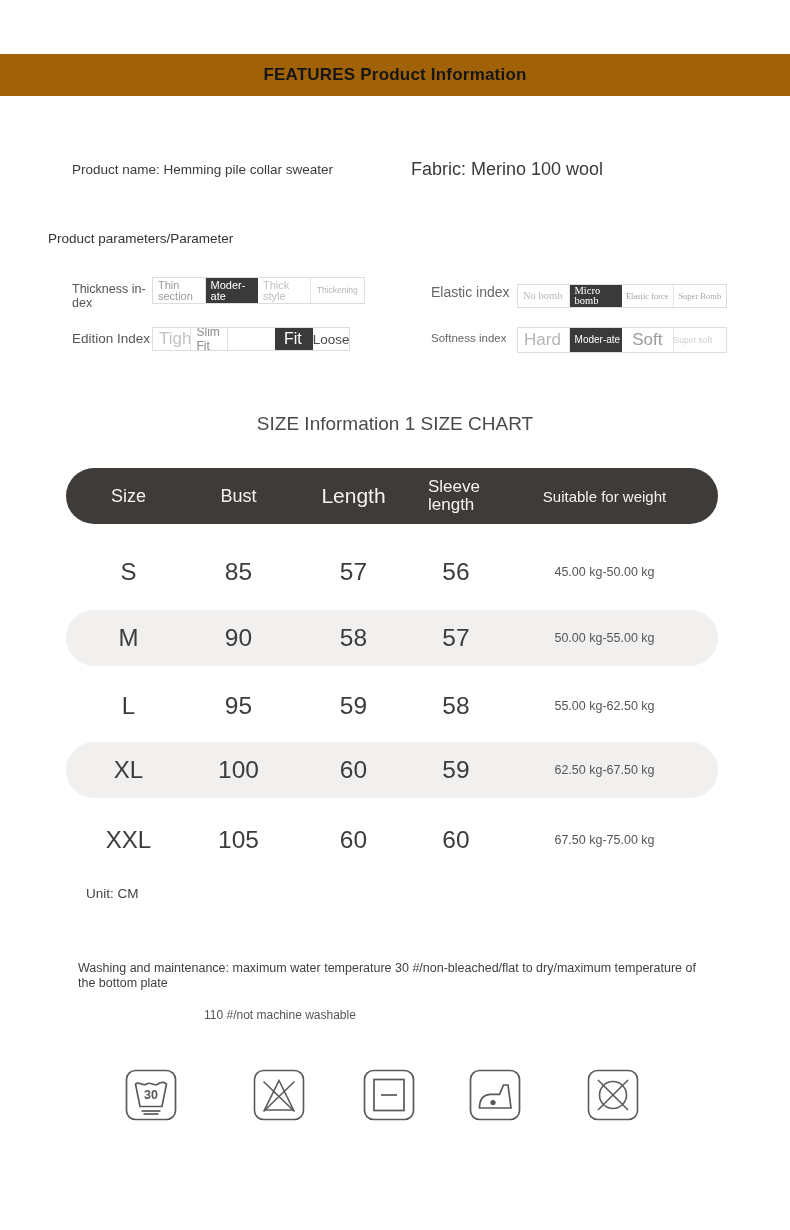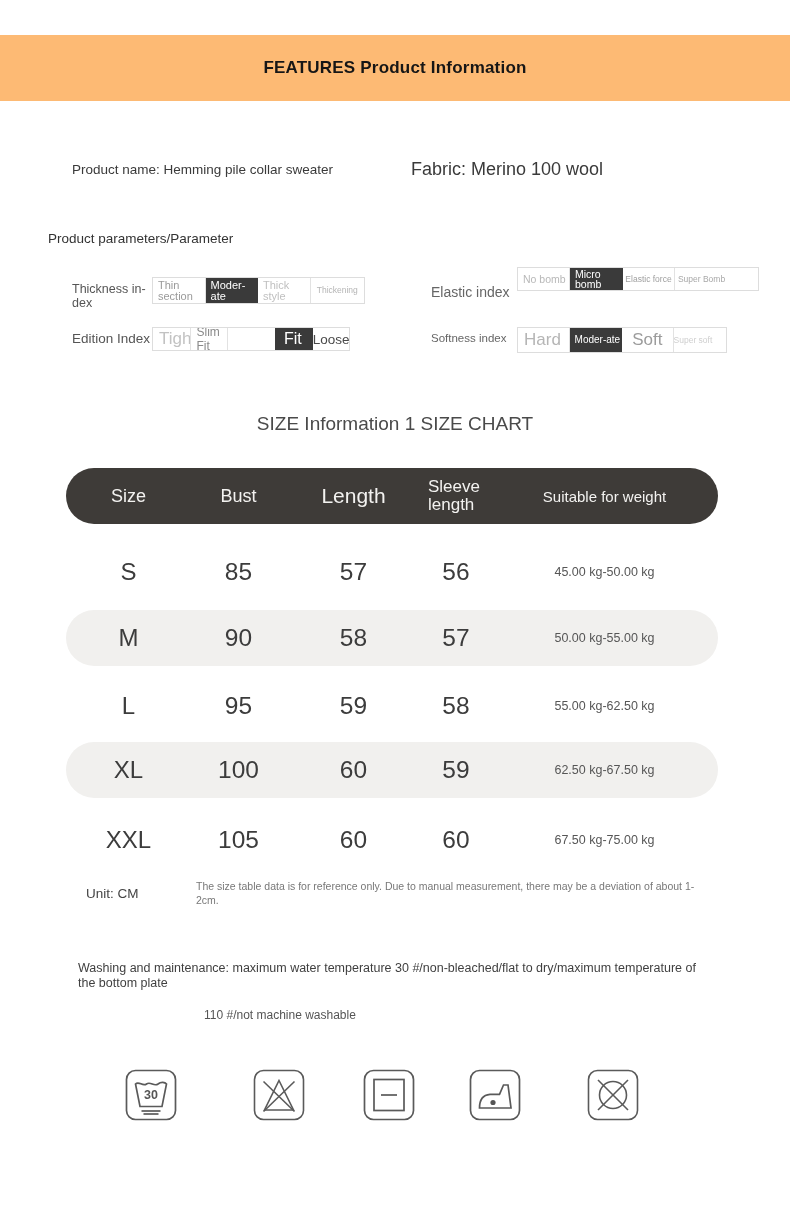--- a/index.html
+++ b/index.html
@@ -1,20 +1,20 @@
 <!DOCTYPE html>
 <html><head>
 <meta charset="utf-8">
 <style>
   html,body{margin:0;padding:0;background:#fff;}
   body{font-family:"Liberation Sans","DejaVu Sans",sans-serif;-webkit-font-smoothing:antialiased;}
   .canvas{position:relative;width:790px;height:1230px;background:#ffffff;overflow:hidden;margin:0 auto;}
 
   
-  .band{position:absolute;left:0;top:35px;width:100%;height:66px;background:#fdba74;display:flex;align-items:center;justify-content:center;}
+  .band{position:absolute;left:0;top:54px;width:100%;height:42px;background:#a16207;display:flex;align-items:center;justify-content:center;}
   .band-title{font-size:17px;font-weight:600;color:#161616;letter-spacing:.2px;}
 
   .product-name{position:absolute;left:72px;top:162px;font-size:13.5px;color:#3a3a3a;}
   .fabric{position:absolute;left:411px;top:159px;font-size:18px;color:#3a3a3a;}
   .params-heading{position:absolute;left:48px;top:231px;font-size:13.5px;color:#333;}
 
   
   .p-label{position:absolute;color:#555;}
   .lbl-thickness{left:72px;top:282px;width:76px;font-size:12.5px;line-height:1.12;}
   .lbl-elastic{left:431px;top:284px;font-size:14px;color:#666;}
@@ -28,21 +28,21 @@
   .seg-opt.sel{background:#3a3a3a;border-right:none;}
   .seg-opt .t{display:block;}
 
   .seg-thickness{left:152px;top:277px;width:213px;height:27px;}
   .seg-thickness .seg-opt{width:53px;padding-left:5px;font-size:11px;line-height:1.0;}
   .seg-thickness .o0{color:#9a9a9a;}
   .seg-thickness .o1{color:#fff;}
   .seg-thickness .o2{color:#c0c0c0;}
   .seg-thickness .o3{width:54px;font-size:8.5px;color:#b5b5b5;justify-content:center;padding-left:0;}
 
-  .seg-elastic{left:517px;top:267px;width:242px;height:24px;}
+  .seg-elastic{left:517px;top:284px;width:210px;height:24px;font-family:Liberation Serif, serif;}
   .seg-elastic .seg-opt{width:52px;padding-left:5px;font-size:10.5px;line-height:0.98;}
   .seg-elastic .o0{color:#b8b8b8;}
   .seg-elastic .o1{width:53px;color:#fff;}
   .seg-elastic .o2{font-size:8.5px;color:#a0a0a0;justify-content:center;padding-left:0;}
   .seg-elastic .o3{width:53px;font-size:8.5px;color:#a8a8a8;justify-content:center;padding-left:0;}
 
   .seg-edition{left:152px;top:327px;width:198px;height:24px;}
   .seg-edition .seg-opt{width:53px;padding-left:6px;}
   .seg-edition .o0{font-size:17px;color:#c2c2c2;}
   .seg-edition .o1{font-size:12px;color:#8a8a8a;}
@@ -209,21 +209,20 @@
 
   <div class="trow tbody row-xxl">
     <div class="c1">XXL</div>
     <div class="c2">105</div>
     <div class="c3">60</div>
     <div class="c4">60</div>
     <div class="c5">67.50 kg-75.00 kg</div>
   </div>
 
   <div class="unit">Unit: CM</div>
-  <div class="note">The size table data is for reference only. Due to manual measurement, there may be a deviation of about 1-2cm.</div>
 
   <div class="wash-text">Washing and maintenance: maximum water temperature 30 #/non-bleached/flat to dry/maximum temperature of the bottom plate</div>
   <div class="wash-sub">110 #/not machine washable</div>
 
   <div class="care-icon ci1">
     <svg width="54" height="54" viewBox="0 0 54 54" fill="none" stroke="#5a5a5a" stroke-width="1.7">
       <rect x="2.5" y="2.5" width="49" height="49" rx="9"></rect>
       <path d="M11.5 16 C15 12.5, 18.5 19, 22.5 16 C26.5 13, 30 19, 34 16 C37 13.5, 41 14, 42.5 16 L38 38.5 L16 38.5 Z"></path>
       <text x="27" y="30.5" text-anchor="middle" font-size="12.5" font-weight="600" stroke="none" fill="#555" font-family="Liberation Sans, sans-serif">30</text>
       <line x1="17.5" y1="43" x2="36.5" y2="43"></line>

